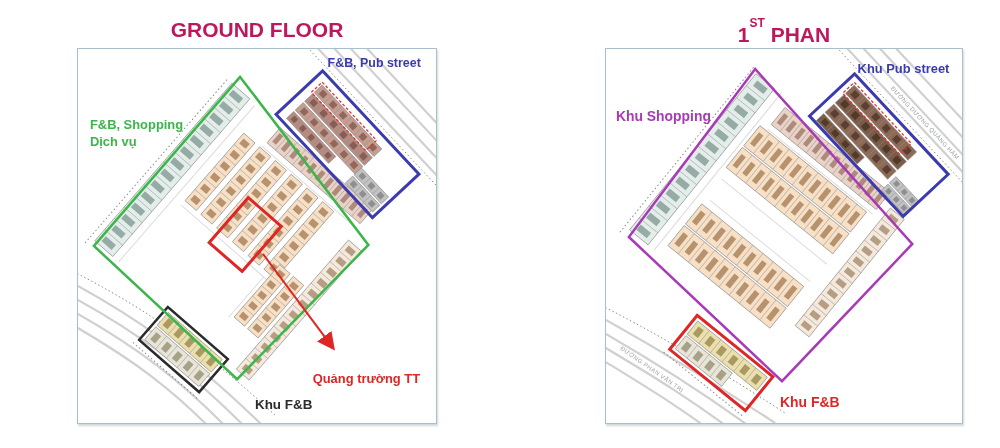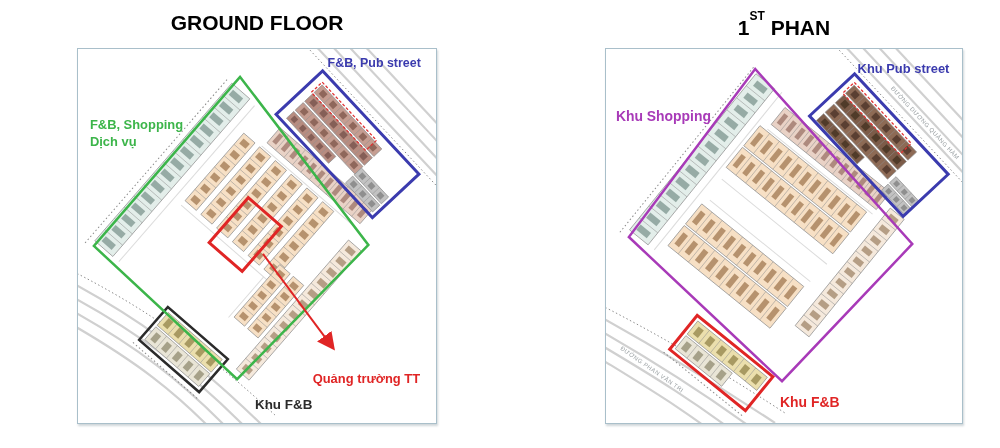--- a/index.html
+++ b/index.html
@@ -1,19 +1,19 @@
 <!DOCTYPE html>
 <html><head>
 <meta charset="utf-8">
 <style>
   html,body{margin:0;padding:0;background:#ffffff;}
   .page{position:relative;width:1000px;height:448px;overflow:hidden;
         font-family:"Liberation Sans","DejaVu Sans",sans-serif;}
-  .floor-title{position:absolute;top:7px;height:32px;line-height:32px;
-        text-align:center;font-size:21px;font-weight:bold;color:#000000;}
+  .floor-title{position:absolute;top:14px;height:32px;line-height:32px;
+        text-align:center;font-size:21px;font-weight:bold;color:#be185d;}
   .floor-title sup{font-size:12px;position:relative;top:-7px;margin-top:43px;}
   .panel{position:absolute;top:48px;height:376px;background:#ffffff;
         border:1.5px solid #a9bfca;box-sizing:border-box;
         box-shadow:1px 2px 2px rgba(120,140,150,.35);}
   #panel-ground{left:77px;width:360px;}
   #panel-first{left:605px;width:358px;}
   svg.plan{display:block;width:100%;height:100%;}
   text{font-family:"Liberation Sans","DejaVu Sans",sans-serif;}
 </style>
 </head>

